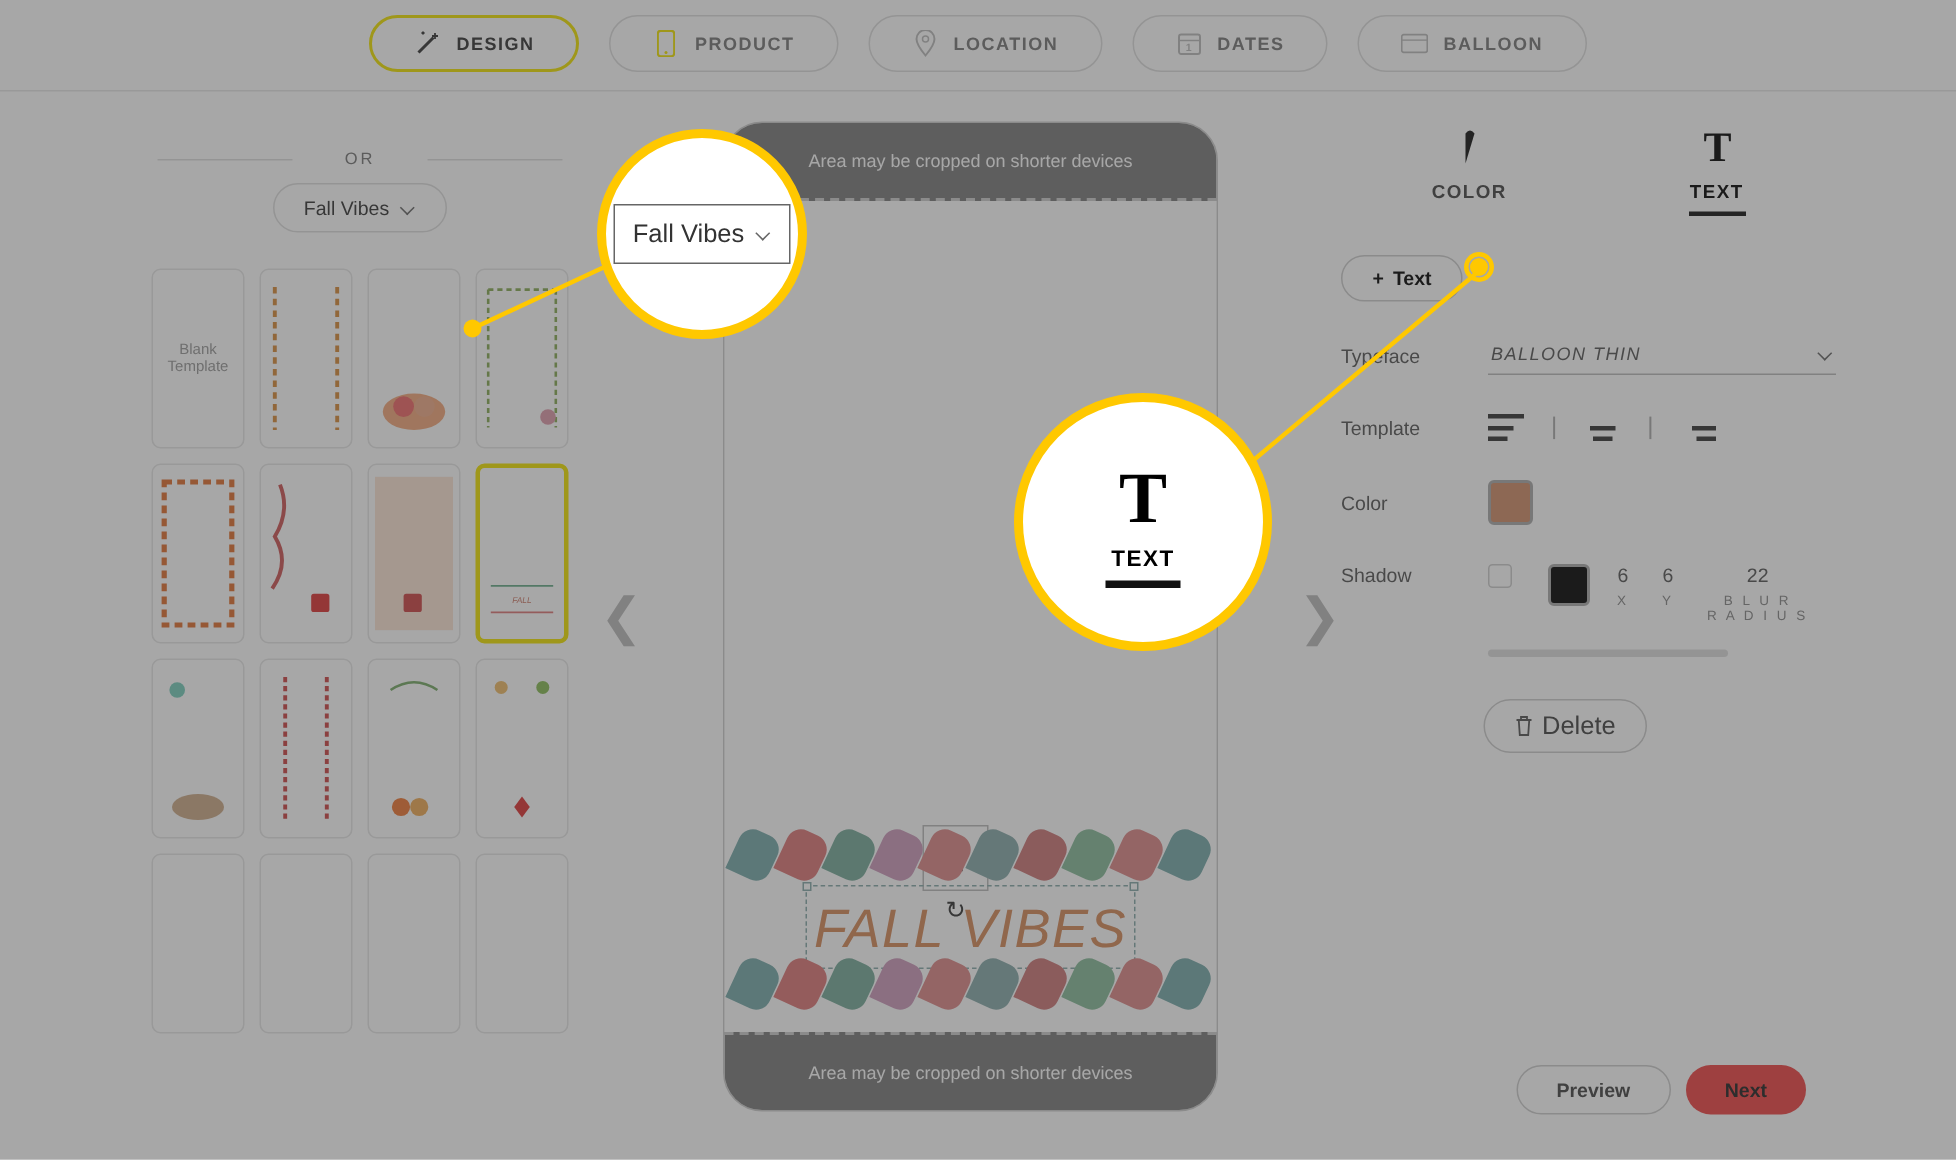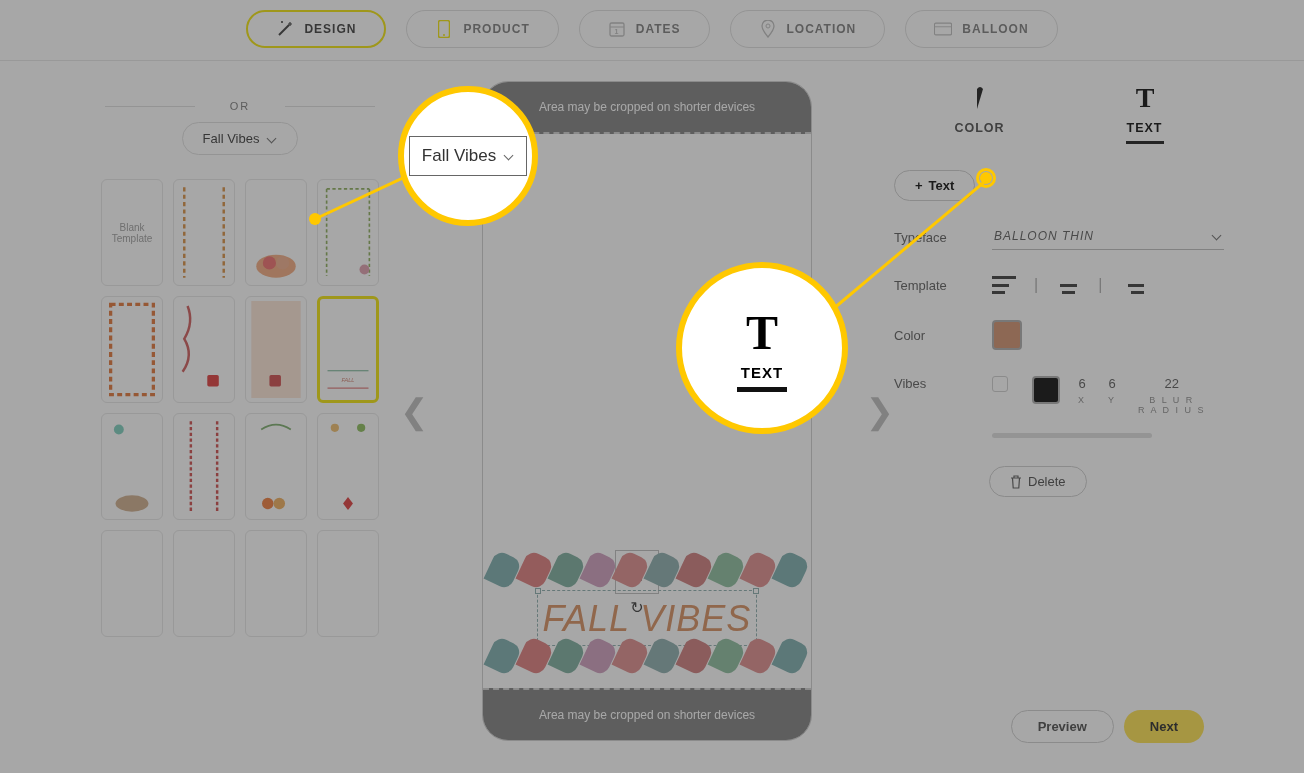--- a/index.html
+++ b/index.html
@@ -19,21 +19,21 @@
   .left-title { font-size: 22px; font-weight: 600; color: #333; display: inline-flex; align-items: center; gap: 10px; }
   .info-dot { width: 14px; height: 14px; border-radius: 50%; border: 1px solid #888; display: inline-flex; align-items: center; justify-content: center; font-size: 9px; color: #888; }
   .upload-btn { margin: 18px auto 0; background: #F0E200; border: none; border-radius: 22px; padding: 8px 34px; font-size: 13px; font-weight: 600; cursor: pointer; }
   .or { margin: 14px 0 10px; font-size: 11px; letter-spacing: 2px; color: #777; position: relative; }
   .or::before, .or::after { content: ""; position: absolute; top: 50%; width: 90px; border-top: 1px solid #ddd; }
   .or::before { left: 15px; } .or::after { right: 15px; }
   .sel-btn { display: inline-flex; align-items: center; gap: 8px; border: 1px solid #ddd; border-radius: 22px; padding: 8px 20px; font-size: 13px; color: #333; background: #fff; cursor: pointer; }
   .chevdown { width: 10px; height: 10px; display: inline-block; position: relative; }
   .chevdown::before { content: ""; position: absolute; top: 1px; left: 1px; width: 6px; height: 6px; border-right: 1.5px solid #666; border-bottom: 1.5px solid #666; transform: rotate(45deg); }
   .tpl-grid { margin: 24px auto 0; width: 290px; display: grid; grid-template-columns: repeat(4, 62px); gap: 10px; justify-content: center; }
-  .tpl { height: 107px; border: 1px solid #e5e5e5; border-radius: 6px; background: #fff; font-size: 10px; color: #999; display: flex; align-items: center; justify-content: center; text-align: center; padding: 4px; overflow: hidden; position: relative; }
+  .tpl { height: 120px; border: 1px solid #e5e5e5; border-radius: 6px; background: #fff; font-size: 10px; color: #999; display: flex; align-items: center; justify-content: center; text-align: center; padding: 4px; overflow: hidden; position: relative; }
   .tpl.sel { border: 3px solid #F0E200; }
   .tpl svg { width: 100%; height: 100%; }
   
   
   .center { flex: 1; display: flex; align-items: center; position: relative; height: 700px; }
   .phone { margin: 0 auto; width: 330px; height: 660px; border: 1px solid #ccc; border-radius: 26px; background: #fff; display: flex; flex-direction: column; overflow: hidden; position: relative; }
   .crop-band { background: #7b7b7b; color: #fff; font-size: 12px; text-align: center; padding: 18px 8px; }
   .crop-band.top { border-bottom: 2px dashed #ccc; }
   .crop-band.bot { border-top: 2px dashed #ccc; }
   .canvas { flex: 1; position: relative; background: #fff; }
@@ -72,26 +72,26 @@
   .sep { color: #aaa; }
   .swatch { width: 30px; height: 30px; border: 2px solid #aaa; border-radius: 4px; }
   .shadow-row { align-items: flex-start; }
   .chk { width: 16px; height: 16px; border: 1px solid #ccc; border-radius: 3px; margin-right: 24px; }
   .sblack { width: 28px; height: 28px; border: 2px solid #aaa; border-radius: 4px; background: #000; margin-right: 18px; }
   .sgrp { display: flex; gap: 22px; }
   .sval { text-align: center; }
   .sval .n { font-size: 13px; color: #555; }
   .sval .lab { font-size: 9px; letter-spacing: 2px; color: #888; margin-top: 4px; white-space: pre; }
   .slider { margin-left: 98px; width: 160px; height: 5px; background: #ddd; border-radius: 3px; margin-top: -8px; margin-bottom: 28px; }
-  .del-btn { border: 1px solid #ccc; border-radius: 22px; padding: 7px 20px; font-size: 13px; color: #444; background: #fff; cursor: pointer; display: inline-flex; align-items: center; gap: 6px; margin-left: 95px; }
+  .del-btn { border: 1px solid #ccc; border-radius: 22px; padding: 7px 20px; font-size: 17px; color: #444; background: #fff; cursor: pointer; display: inline-flex; align-items: center; gap: 6px; margin-left: 95px; }
   .foot { position: absolute; right: 100px; bottom: 30px; width: 310px; text-align: right; }
   .foot .btns { display: flex; gap: 10px; justify-content: flex-end; }
   .btn { border-radius: 22px; padding: 8px 26px; font-size: 13px; font-weight: 600; cursor: pointer; }
   .btn-outline { background: #fff; border: 1px solid #ccc; color: #444; }
-  .btn-primary { background: #fde047; border: none; color: #222; }
+  .btn-primary { background: #ef4444; border: none; color: #222; }
   .foot p { font-size: 12px; color: #888; margin-top: 12px; line-height: 1.5; }
   
   
   .dim { position: absolute; inset: 0; background: rgba(60,60,60,0.45); pointer-events: none; }
   .callout { position: absolute; background: #fff; border-radius: 50%; border: 6px solid #FFC800; display: flex; align-items: center; justify-content: center; }
   .callout.c1 { width: 140px; height: 140px; left: 398px; top: 86px; flex-direction: column; }
   .callout.c1 .inner { border: 1px solid #666; padding: 9px 12px; font-size: 17px; color: #333; display: flex; align-items: center; gap: 8px; }
   .callout.c2 { width: 172px; height: 172px; left: 676px; top: 262px; flex-direction: column; }
   .callout.c2 .bigT { font-family: Georgia, serif; font-size: 48px; font-weight: 700; }
   .callout.c2 .lab2 { font-size: 15px; font-weight: 700; letter-spacing: 1px; margin-top: 4px; }
@@ -121,36 +121,36 @@
     <span class="icon-box">
         <svg width="12" height="18" viewBox="0 0 12 18">
           <rect x="0.5" y="0.5" width="11" height="17" rx="2" fill="none" stroke="#F0E200" stroke-width="1.5"></rect>
           <circle cx="6" cy="15" r="1" fill="#F0E200"></circle>
         </svg>
       </span>
     <span>PRODUCT</span>
   </div>
   <div class="step">
     <span class="icon-box">
+        <svg width="14" height="18" viewBox="0 0 14 18">
+          <path d="M7 17 C2 11 1 8 1 6 a6 6 0 0 1 12 0 c0 2 -1 5 -6 11z" fill="none" stroke="#bbb" stroke-width="1.3"></path>
+          <circle cx="7" cy="6" r="2" fill="none" stroke="#bbb"></circle>
+        </svg>
+      </span>
+    <span>LOCATION</span>
+  </div>
+  <div class="step">
+    <span class="icon-box">
         <svg width="16" height="16" viewBox="0 0 16 16">
           <rect x="1" y="2" width="14" height="13" rx="1.5" fill="none" stroke="#bbb" stroke-width="1.3"></rect>
           <line x1="1" y1="6" x2="15" y2="6" stroke="#bbb"></line>
           <text x="8" y="13" text-anchor="middle" font-size="7" fill="#bbb">1</text>
         </svg>
       </span>
     <span>DATES</span>
-  </div>
-  <div class="step">
-    <span class="icon-box">
-        <svg width="14" height="18" viewBox="0 0 14 18">
-          <path d="M7 17 C2 11 1 8 1 6 a6 6 0 0 1 12 0 c0 2 -1 5 -6 11z" fill="none" stroke="#bbb" stroke-width="1.3"></path>
-          <circle cx="7" cy="6" r="2" fill="none" stroke="#bbb"></circle>
-        </svg>
-      </span>
-    <span>LOCATION</span>
   </div>
   <div class="step">
     <span class="icon-box">
         <svg width="20" height="14" viewBox="0 0 20 14">
           <rect x="0.5" y="0.5" width="19" height="13" rx="1.5" fill="none" stroke="#bbb" stroke-width="1.3"></rect>
           <line x1="0.5" y1="4.5" x2="19.5" y2="4.5" stroke="#bbb"></line>
         </svg>
       </span>
     <span>BALLOON</span>
   </div>
@@ -352,21 +352,21 @@
           </div>
       </div>
     </div>
 
     <div class="row">
       <label>Color</label>
       <div class="swatch" style="background: rgb(207, 140, 104);"></div>
     </div>
 
     <div class="row shadow-row">
-      <label>Vibes</label>
+      <label>Shadow</label>
       <div style="flex:1;display:flex;align-items:flex-start">
         <div class="chk"></div>
         <div class="sblack"></div>
         <div class="sgrp">
           <div class="sval">
               <div class="n">6</div>
               <div class="lab">X</div>
             </div>
           <div class="sval">
               <div class="n">6</div>

